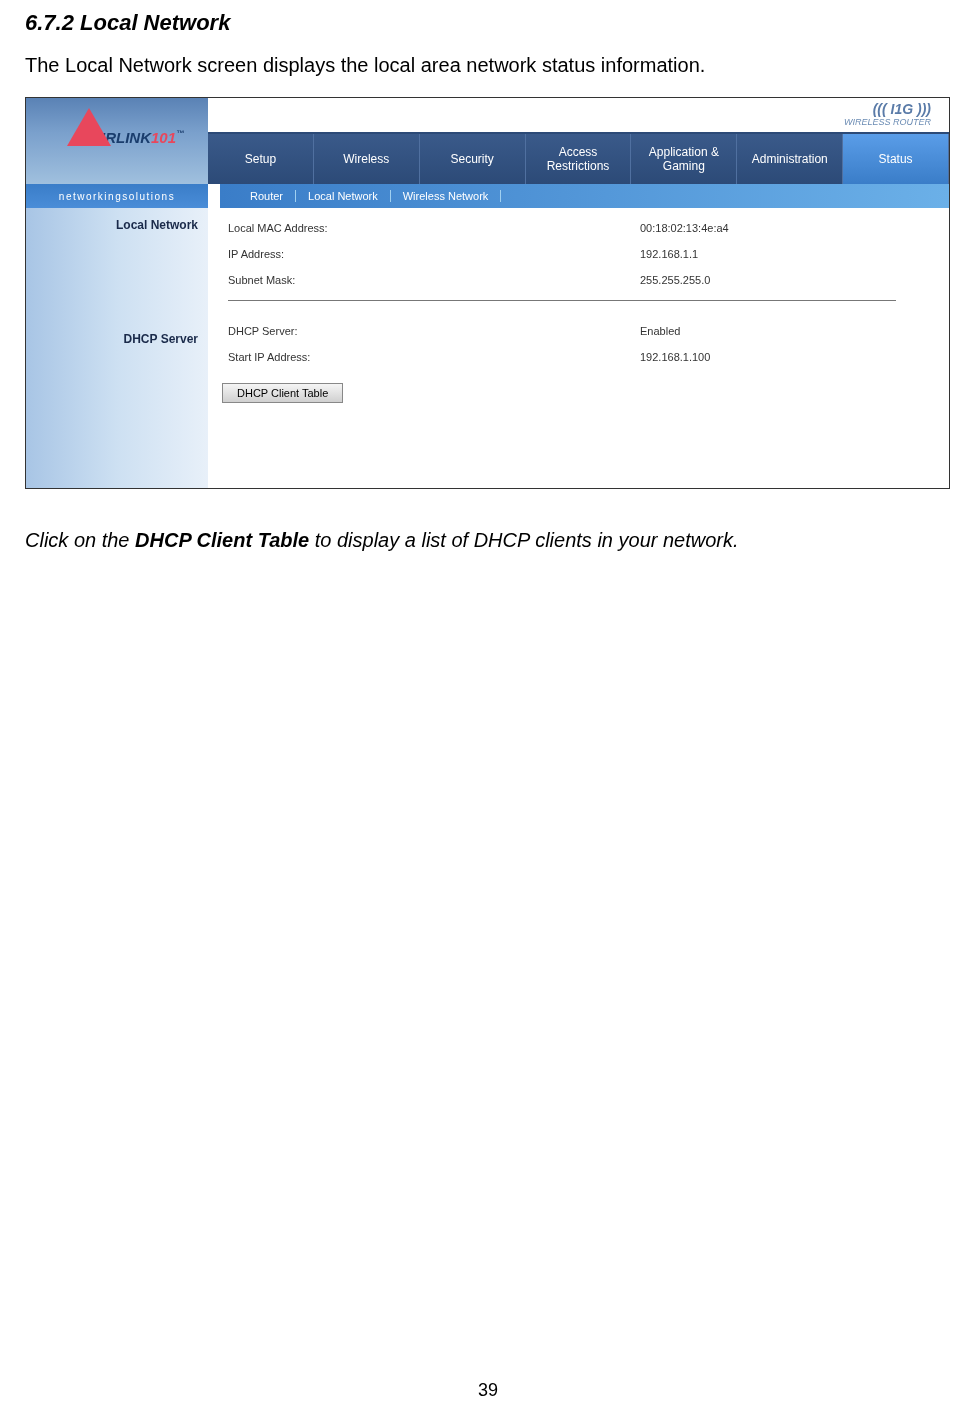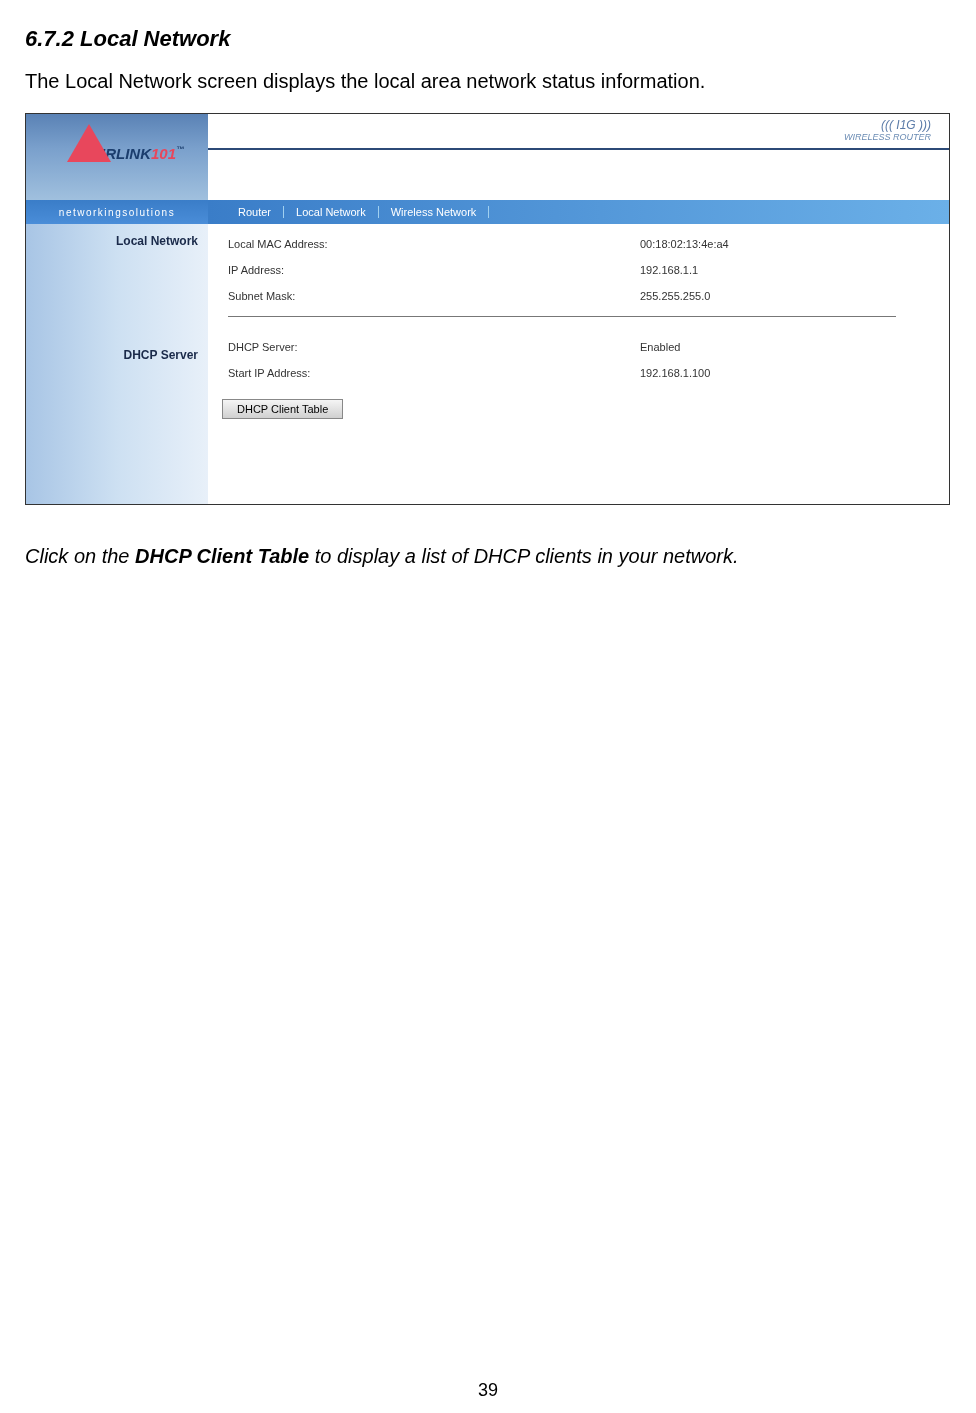--- a/index.html
+++ b/index.html
@@ -8,21 +8,21 @@
       box-sizing: border-box;
     }
     body {
       font-family: Arial, sans-serif;
       background: #fff;
       width: 976px;
       height: 1413px;
       position: relative;
     }
     .page-content {
-      padding: 26px 25px;
+      padding: 10px 25px;
     }
     .section-title {
       font-size: 22px;
       font-weight: bold;
       font-style: italic;
       margin-bottom: 18px;
     }
     .intro-text {
       font-size: 20px;
       margin-bottom: 20px;
@@ -91,22 +91,22 @@
       border-bottom: 2px solid #2c4a77;
     }
     .wifi-icon {
       font-size: 9px;
       color: #6a8bb3;
       font-style: italic;
       text-align: right;
       line-height: 1.1;
     }
     .wifi-icon .n1g {
-      font-weight: normal;
-      font-size: 12px;
+      font-weight: bold;
+      font-size: 14px;
       color: #5a7ba8;
     }
     .main-tabs {
       flex: 1;
       display: flex;
       background: #2c4a77;
     }
     .tab {
       flex: 1;
       background: linear-gradient(to bottom, #3a5a8a 0%, #2c4a77 100%);
@@ -120,20 +120,21 @@
       cursor: pointer;
       padding: 0 4px;
       line-height: 1.2;
     }
     .tab.active {
       background: linear-gradient(to bottom, #5a9de8 0%, #3a7dc8 100%);
     }
     .sub-row {
       display: flex;
       height: 24px;
+      gap: 12px;
     }
     .tagline-area {
       width: 182px;
       background: linear-gradient(to bottom, #3a7dc8 0%, #4a8dd8 100%);
       color: #fff;
       font-size: 10px;
       letter-spacing: 1.5px;
       display: flex;
       align-items: center;
       justify-content: center;
@@ -241,20 +242,29 @@
             <span>IRLINK</span><span style="color:#e8475c">101</span><span class="logo-tm">™</span>
           </span>
         </div>
       </div>
       <div class="main-nav-area">
         <div class="nav-top-strip">
           <div class="wifi-icon">
             <span class="n1g">((( <span>I1G</span> )))</span><br>
             <span>WIRELESS ROUTER</span>
           </div>
+        </div>
+        <div class="main-tabs">
+          <div class="tab">Setup</div>
+          <div class="tab">Wireless</div>
+          <div class="tab">Security</div>
+          <div class="tab">Access Restrictions</div>
+          <div class="tab">Application &amp; Gaming</div>
+          <div class="tab">Administration</div>
+          <div class="tab active">Status</div>
         </div>
       </div>
     </div>
     <div class="sub-row">
       <div class="tagline-area">networkingsolutions</div>
       <div class="sub-tabs">
         <div class="sub-tab">Router</div>
         <div class="sub-tab">Local Network</div>
         <div class="sub-tab">Wireless Network</div>
       </div>

